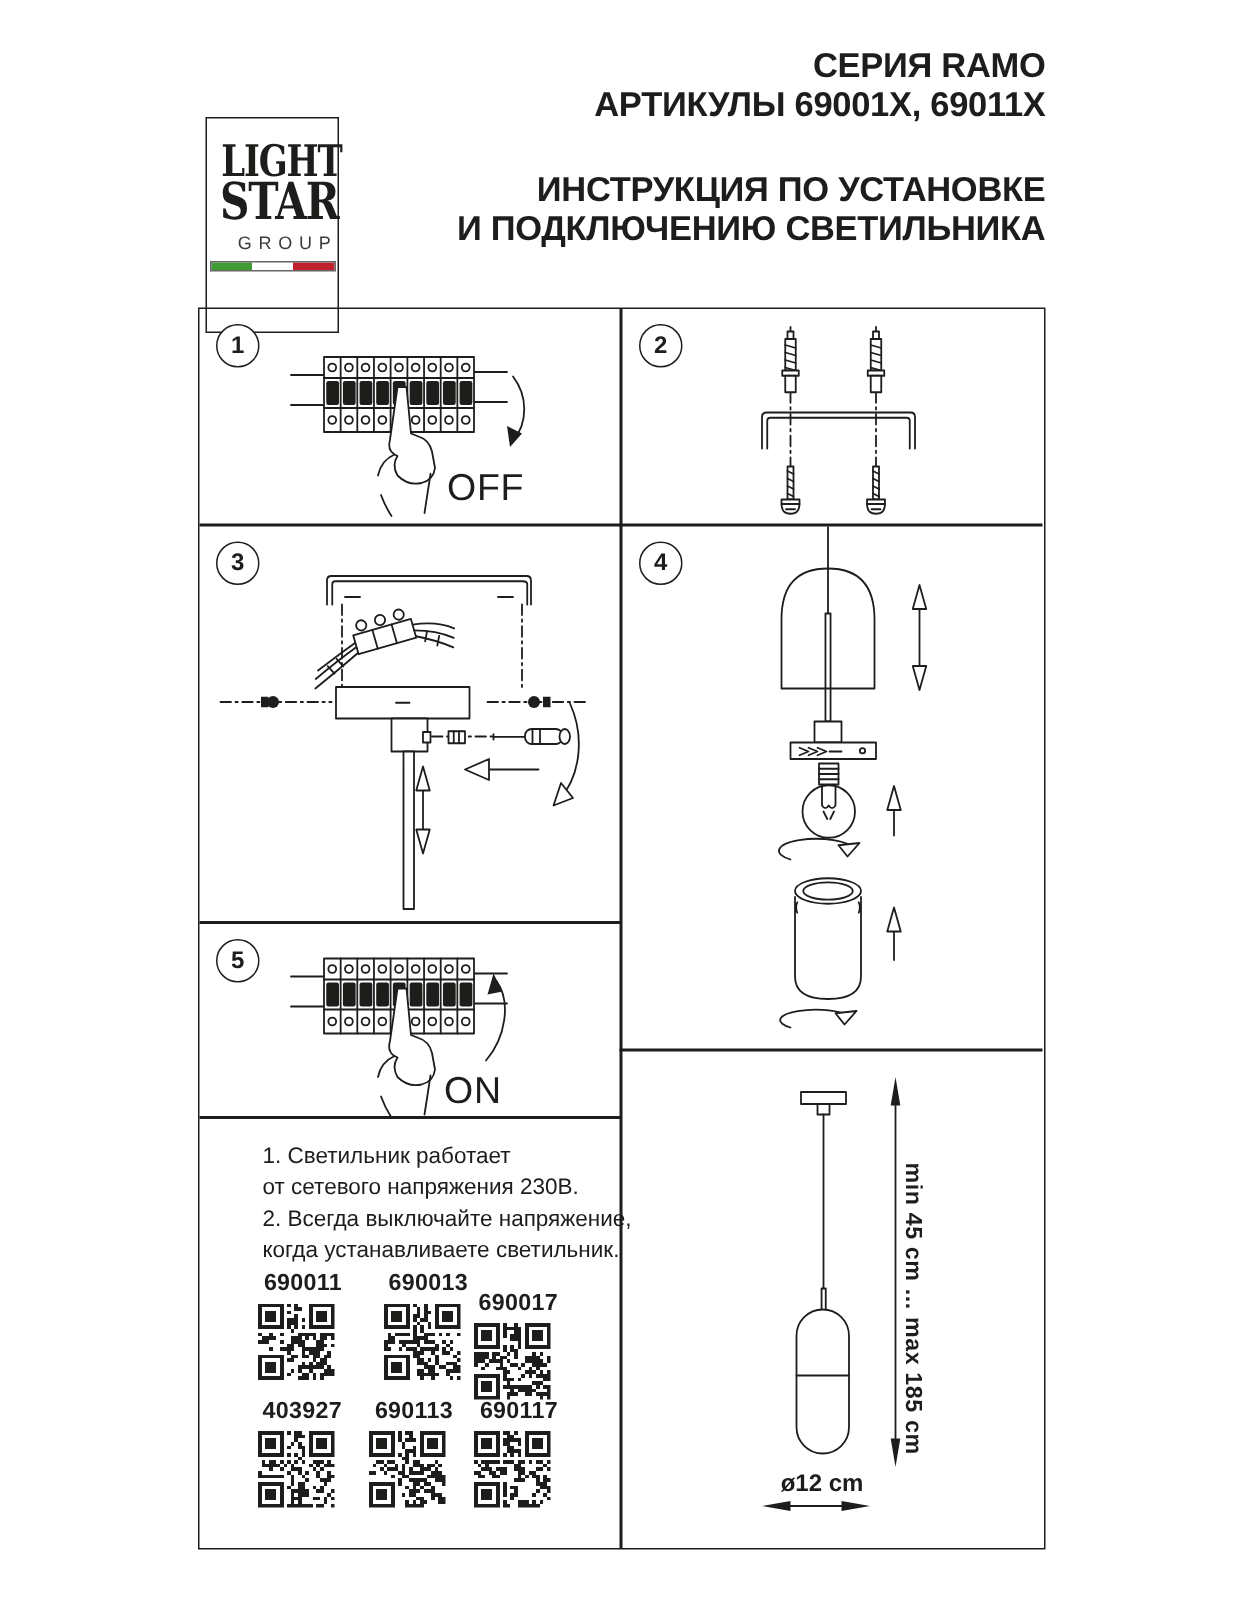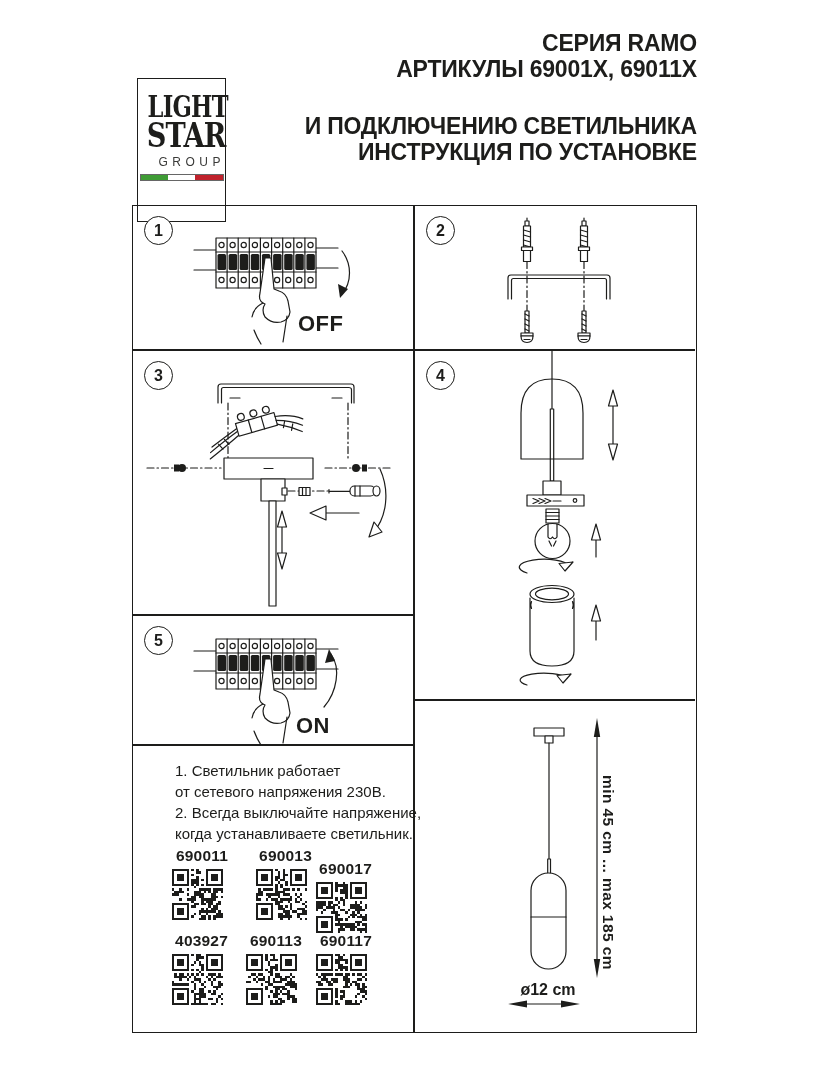--- a/index.html
+++ b/index.html
@@ -31,21 +31,21 @@
   .p2{left:282px;top:0;width:280px;height:143px;}
   .p3{left:0;top:145px;width:280px;height:263px;}
   .p4{left:282px;top:145px;width:280px;height:348px;}
   .p5{left:0;top:410px;width:280px;height:128px;}
   .p6{left:0;top:540px;width:280px;height:306px;}
   .p7{left:282px;top:495px;width:280px;height:330px;}
 
   .step-circle{position:absolute;left:11px;top:10px;width:27px;height:27px;border:1.6px solid #1d1d1b;
                border-radius:50%;display:flex;align-items:center;justify-content:center;
                font-weight:700;font-size:16px;background:#fff;}
-  .switch-label{position:absolute;font-size:22px;letter-spacing:.5px;font-weight:bold;}
+  .switch-label{position:absolute;font-size:25px;letter-spacing:.5px;}
 
   
   .note-line{position:absolute;left:42px;font-size:15px;line-height:21px;white-space:nowrap;}
   .qr-cell{position:absolute;width:62px;text-align:right;}
   .qr-label{font-weight:700;font-size:15.5px;letter-spacing:.2px;}
   .qr-img{margin-top:4px;height:51px;}
 
   
   .height-range{position:absolute;left:184px;top:74px;writing-mode:vertical-rl;
                 font-weight:700;font-size:15.5px;letter-spacing:.4px;white-space:nowrap;}
@@ -126,22 +126,22 @@
     <div class="logo-light">LIGHT</div>
     <div class="logo-star">STAR</div>
     <div class="logo-group">GROUP</div>
     <div class="logo-flag" style="background: linear-gradient(90deg, rgb(63, 156, 53) 0px, rgb(63, 156, 53) 33%, rgb(255, 255, 255) 33%, rgb(255, 255, 255) 66%, rgb(192, 34, 44) 66%, rgb(192, 34, 44) 100%);"></div>
   </div>
 
   <div class="abs title-block">
     <div>СЕРИЯ RAMO</div>
     <div>АРТИКУЛЫ 69001X, 69011X</div>
     <div class="title-main">
+      <div>ИНСТРУКЦИЯ ПО УСТАНОВКЕ</div>
       <div>И ПОДКЛЮЧЕНИЮ СВЕТИЛЬНИКА</div>
-      <div>ИНСТРУКЦИЯ ПО УСТАНОВКЕ</div>
     </div>
   </div>
 
   <div class="abs grid">
     <div class="vdiv"></div>
     <div class="hdiv" style="top:143px;left:0;width:281px;"></div>
     <div class="hdiv" style="top:408px;left:0;width:281px;"></div>
     <div class="hdiv" style="top:538px;left:0;width:281px;"></div>
     <div class="hdiv" style="top:143px;left:280px;width:282px;"></div>
     <div class="hdiv" style="top:493px;left:280px;width:282px;"></div>

